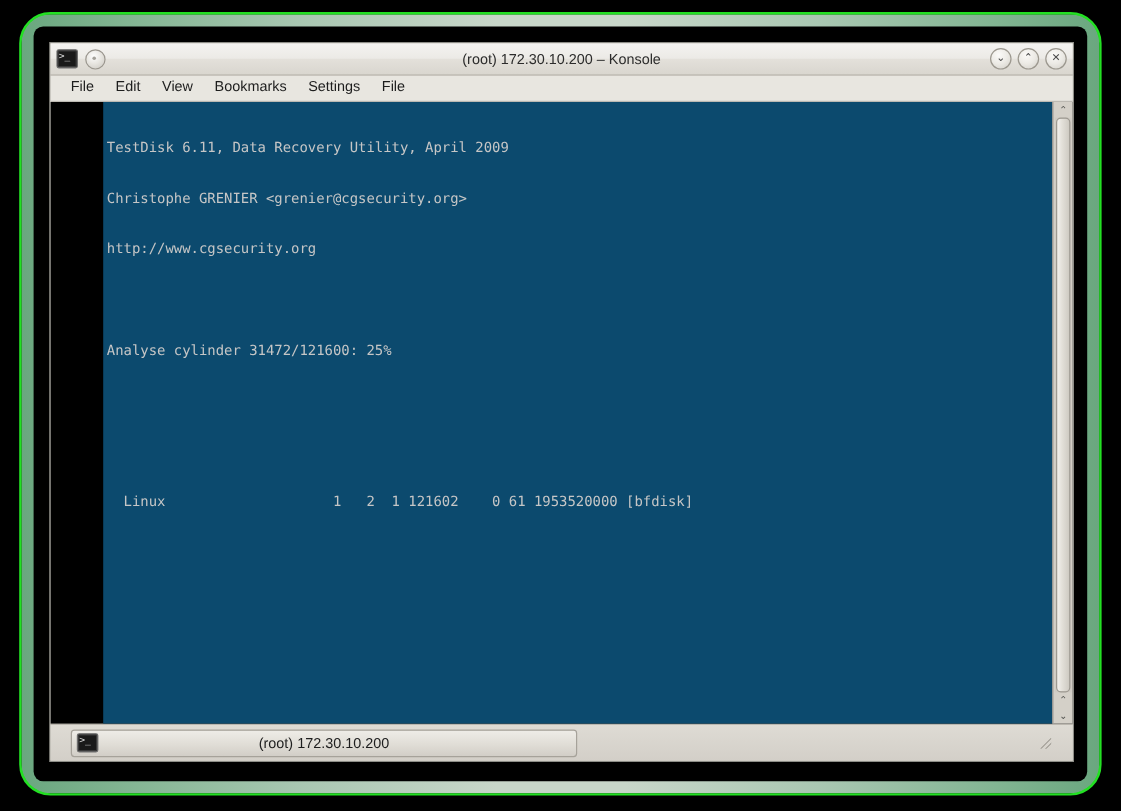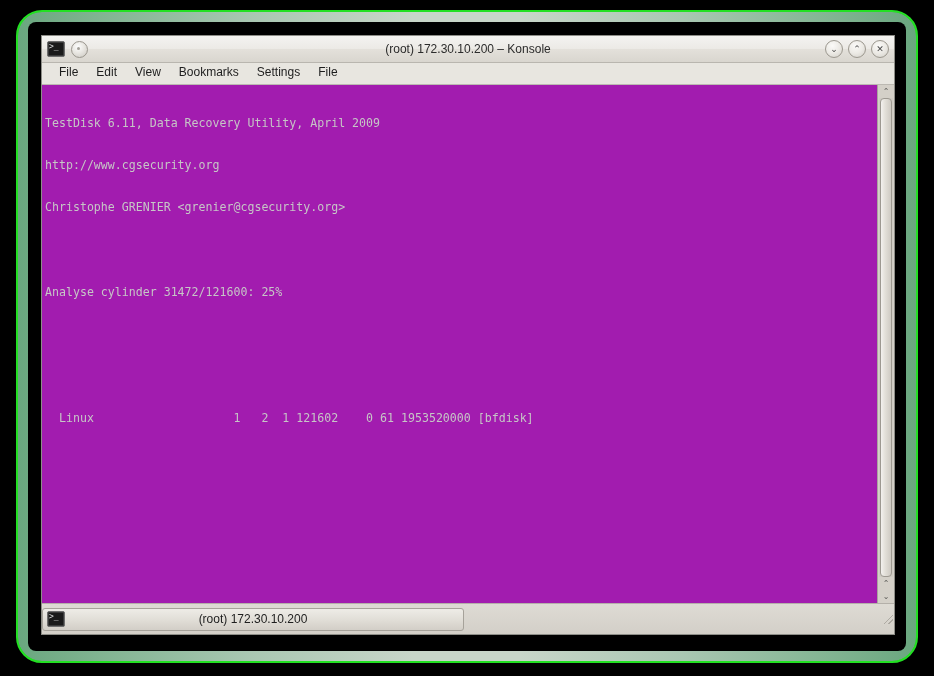--- a/index.html
+++ b/index.html
@@ -155,29 +155,30 @@
   
   #term-area {
     flex: 1 1 auto;
     display: flex;
     background: #000000;
     min-height: 0;
     position: relative;
   }
   #term-screen {
     flex: 1 1 auto;
-    background: #a21caf;
+    background: #0c4a6e;
     color: #c6c6c6;
     font-family: "DejaVu Sans Mono", monospace;
     font-size: 11.6px;
     line-height: 14.05px;
     padding: 3px 0 0 3px;
     overflow: hidden;
     white-space: pre;
     letter-spacing: 0px;
+    margin-left: 44px;
   }
   .tline { height: 14.05px; }
   .blank { height: 14.05px; }
 
   
   #term-scrollbar {
     width: 16px;
     flex: 0 0 16px;
     background: #d4d0c8;
     border-left: 1px solid #a9a59d;
@@ -214,21 +215,21 @@
   }
 
   
   #statusbar {
     height: 30px;
     flex: 0 0 auto;
     background: linear-gradient(to bottom, #dedbd4 0%, #d3cfc8 100%);
     border-top: 1px solid #b4b0a9;
     display: flex;
     align-items: center;
-    padding: 0 0;
+    padding: 0 17px;
   }
   #session-tab {
     height: 23px;
     width: 422px;
     background: linear-gradient(to bottom, #eeece7 0%, #e0ddd6 55%, #d2cec7 100%);
     border: 1px solid #a6a29a;
     border-radius: 3px;
     display: flex;
     align-items: center;
     position: relative;
@@ -292,22 +293,22 @@
       <div class="menu-item">View</div>
       <div class="menu-item">Bookmarks</div>
       <div class="menu-item">Settings</div>
       <div class="menu-item">File</div>
     </div>
 
     <div id="term-area">
 
       <div id="term-screen">
         <div class="tline">TestDisk 6.11, Data Recovery Utility, April 2009</div>
+        <div class="tline">Christophe GRENIER &lt;grenier@cgsecurity.org&gt;</div>
         <div class="tline">http://www.cgsecurity.org</div>
-        <div class="tline">Christophe GRENIER &lt;grenier@cgsecurity.org&gt;</div>
         <div class="blank"></div>
         <div class="tline">Analyse cylinder 31472/121600: 25%</div>
         <div class="blank"></div>
         <div class="blank"></div>
         <div class="tline">  Linux                    1   2  1 121602    0 61 1953520000 [bfdisk]</div>
         <div class="blank"></div><div class="blank"></div>
         
         
         
         

